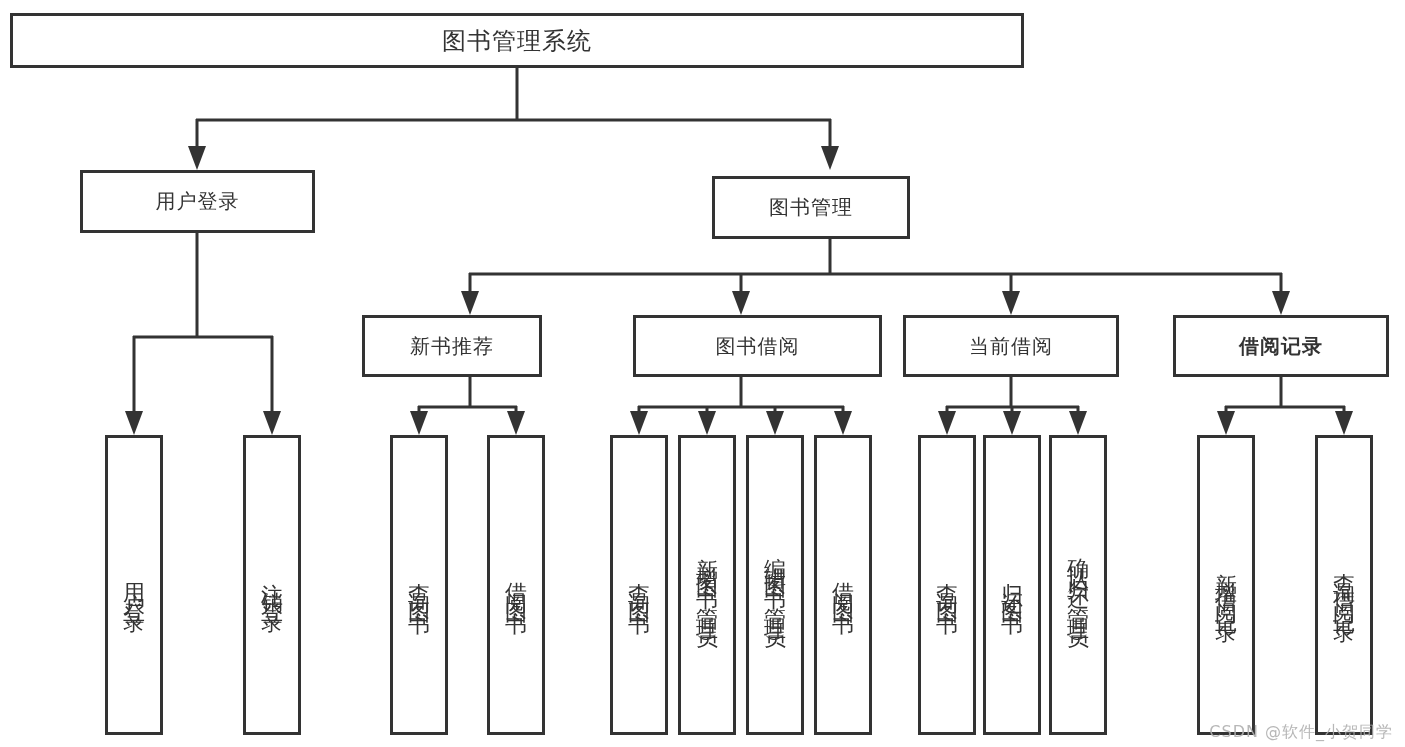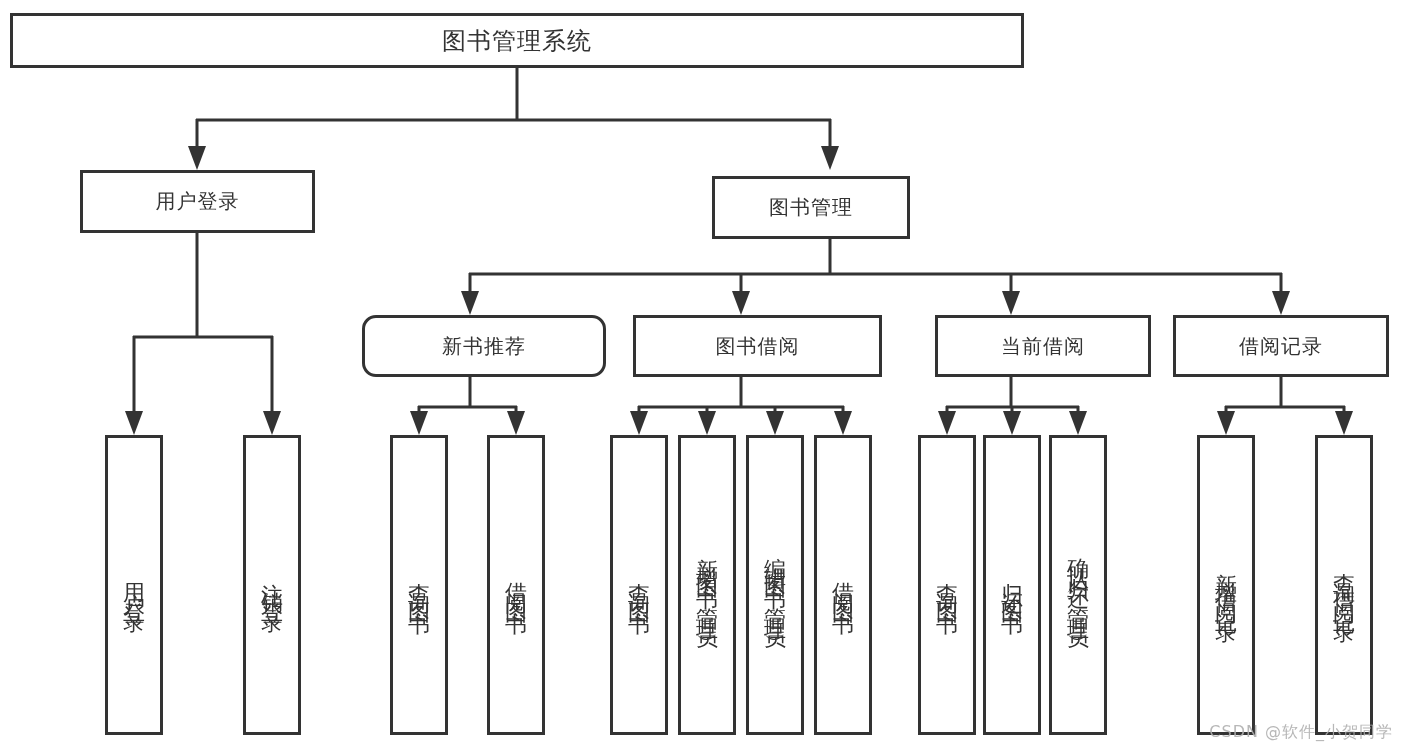--- a/index.html
+++ b/index.html
@@ -60,24 +60,24 @@
       <polygon points="1217,411 1235,411 1226,435"></polygon>
       <polygon points="1335,411 1353,411 1344,435"></polygon>
     </g>
   </svg>
 
   <div class="node h-node root-node" style="left:10px; top:13px; width:1014px; height:55px;">图书管理系统</div>
 
   <div class="node h-node" style="left:80px; top:170px; width:235px; height:63px;">用户登录</div>
   <div class="node h-node" style="left:712px; top:176px; width:198px; height:63px;">图书管理</div>
 
-  <div class="node h-node" style="left:362px; top:315px; width:244px; height:62px;border-radius:14px;">新书推荐</div>
+  <div class="node h-node" style="left:362px; top:315px; width:180px; height:62px;">新书推荐</div>
   <div class="node h-node" style="left:633px; top:315px; width:249px; height:62px;">图书借阅</div>
-  <div class="node h-node" style="left:903px; top:315px; width:216px; height:62px;margin-left:32px;">当前借阅</div>
-  <div class="node h-node" style="left:1173px; top:315px; width:216px; height:62px;">借阅记录</div>
+  <div class="node h-node" style="left:903px; top:315px; width:216px; height:62px;">当前借阅</div>
+  <div class="node h-node" style="left:1173px; top:315px; width:216px; height:62px;font-weight:bold;">借阅记录</div>
 
   <div class="node v-node" style="left:105px;">
     <span class="vtext">用户登录</span>
   </div>
   <div class="node v-node" style="left:243px;">
     <span class="vtext">注销登录</span>
   </div>
 
   <div class="node v-node" style="left:390px;">
     <span class="vtext">查询图书</span>

